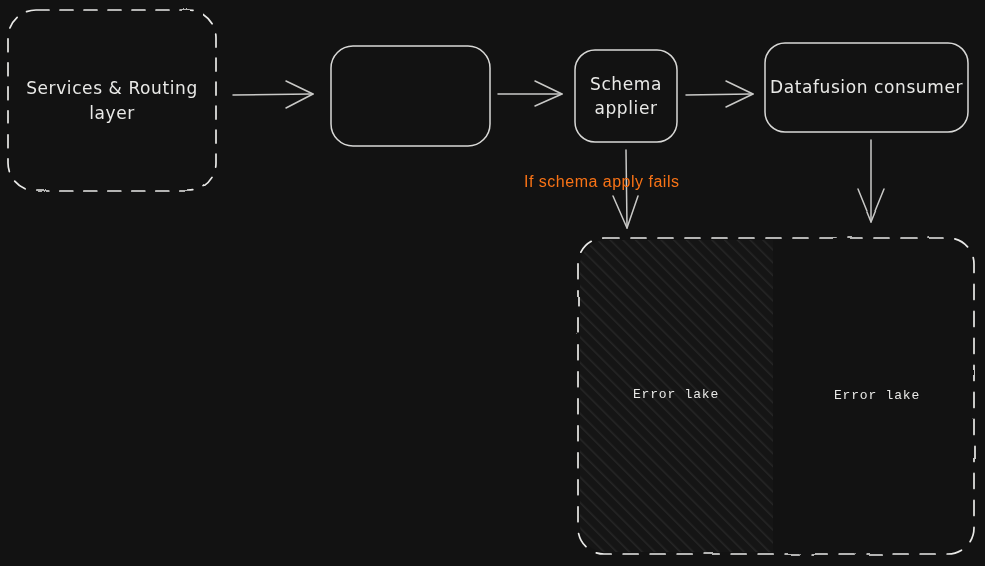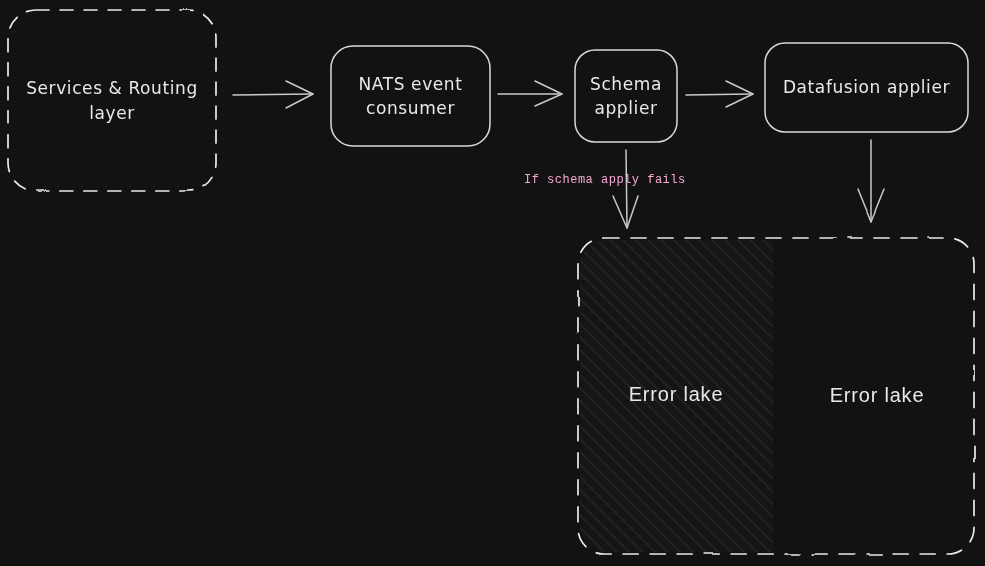--- a/index.html
+++ b/index.html
@@ -33,39 +33,39 @@
     font-family: "DejaVu Sans", sans-serif;
     font-size: 17px;
     line-height: 1.42;
     letter-spacing: 0.6px;
     color: #e9e9e7;
     white-space: pre-line;
     pointer-events: none;
   }
   .edge-label {
     position: absolute;
-    color: #f9a8d4;
-    font-family: Liberation Mono, monospace;
-    font-size: 12px;
+    color: #f97316;
+    font-family: Liberation Sans, sans-serif;
+    font-size: 16px;
     letter-spacing: 0.5px;
     white-space: nowrap;
   }
   svg.layer {
     position: absolute;
     left: 0;
     top: 0;
     width: 985px;
     height: 566px;
     overflow: visible;
   }
   .lake-label {
     position: absolute;
     color: #e9e9e7;
-    font-family: Liberation Sans, sans-serif;
-    font-size: 20px;
+    font-family: Liberation Mono, monospace;
+    font-size: 13px;
     letter-spacing: 0.8px;
     white-space: nowrap;
     transform: translate(-50%, -50%);
   }
 </style>
 </head>
 <body>
 
 <div id="canvas">
 
@@ -146,32 +146,28 @@
         <path d="M884 189 L871 221"></path>
       </g>
     </g>
   </svg>
 
   <div class="node" style="left:8px; top:10px; width:208px; height:181px;">
     <span class="node-label">Services &amp; Routing
 layer</span>
   </div>
 
-  <div class="node" style="left:331px; top:46px; width:159px; height:100px;">
-    <span class="node-label">NATS event
-consumer</span>
-  </div>
 
   <div class="node" style="left:575px; top:50px; width:102px; height:92px;text-align:center;">
     <span class="node-label">Schema
 applier</span>
   </div>
 
   <div class="node" style="left:765px; top:43px; width:203px; height:89px;">
-    <span class="node-label">Datafusion applier</span>
+    <span class="node-label">Datafusion consumer</span>
   </div>
 
   <div class="edge-label" style="left:524px; top:173px;">If schema apply fails</div>
 
   <div class="lake-label" style="left:676px; top:394px;">Error lake</div>
 
   <div class="lake-label" style="left:877px; top:395px;">Error lake</div>
 
 </div>
 

